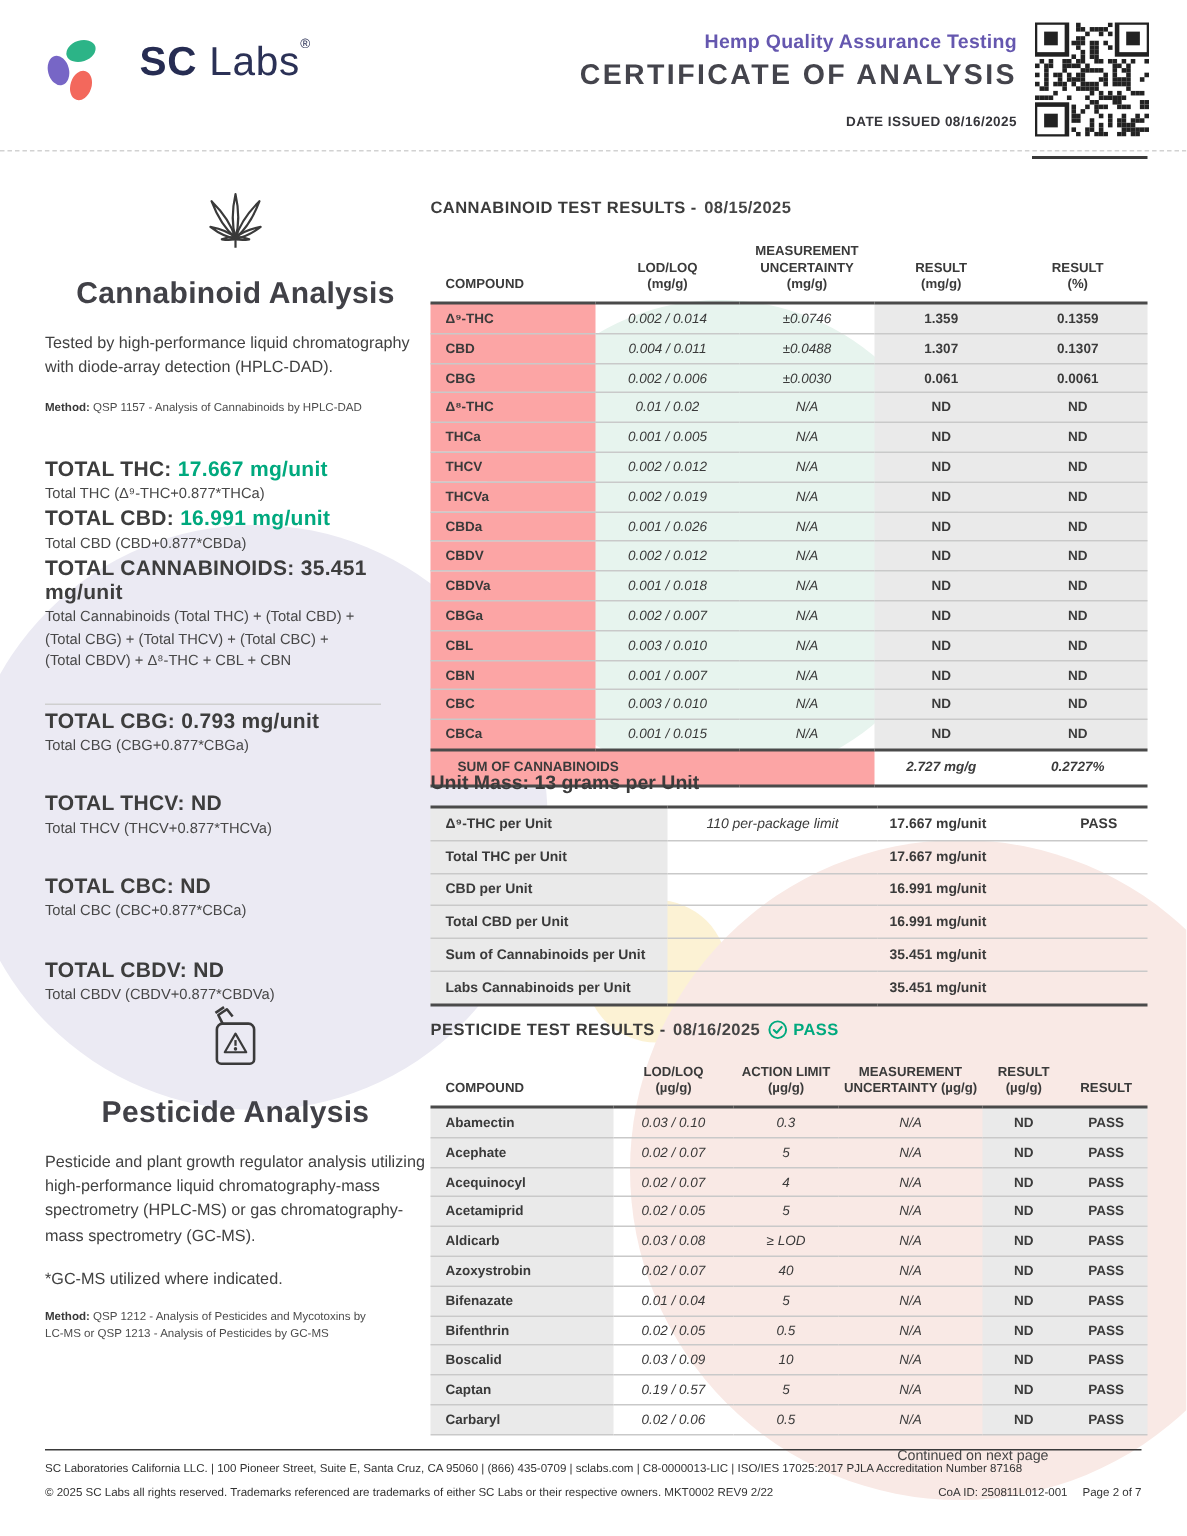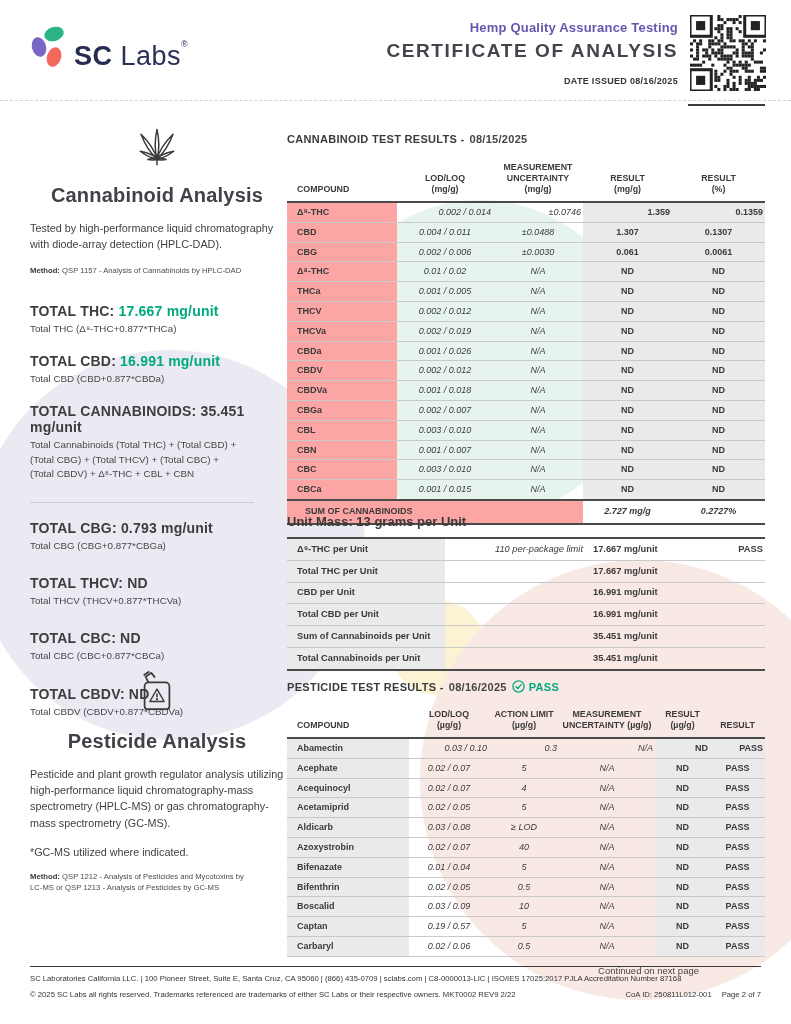--- a/index.html
+++ b/index.html
@@ -3,55 +3,55 @@
 <meta charset="utf-8">
 <style>
   html,body{margin:0;padding:0;background:#fff;}
   .page{position:relative;width:791px;height:1024px;background:#fff;overflow:hidden;
         font-family:"Liberation Sans", sans-serif;color:#3b3b3b;}
   .blob{position:absolute;border-radius:50%;z-index:0;}
   .z{position:absolute;z-index:1;}
   .pre{white-space:pre-line;}
 
   
-  .logo-row{display:flex;align-items:flex-end;gap:6px;}
+  .logo-row{display:flex;align-items:flex-start;gap:25px;}
   .brand{font-size:27px;color:#262c52;letter-spacing:.5px;}
   .brand .sc{font-weight:700;}
   .brand .labs{font-weight:400;color:#2b3156;}
   .brand sup{font-size:9px;vertical-align:18px;}
   .hdr-right{position:absolute;top:20px;right:113px;text-align:right;}
   .program{font-size:13px;font-weight:700;color:#6557af;letter-spacing:.2px;}
   .coa-title{font-size:19px;font-weight:600;color:#44444c;letter-spacing:1.6px;margin-top:5px;}
   .date-issued{font-size:9px;font-weight:700;color:#35353a;margin-top:14px;letter-spacing:.3px;}
   .hdr-divider{position:absolute;left:0;top:100px;width:791px;border-top:1px dashed #d2d2d2;}
   .hdr-accent{position:absolute;left:688px;top:104px;width:77px;height:2px;background:#3a3a3a;}
 
   
   .leftcol{width:254px;}
   .sec-head{display:flex;align-items:center;gap:12px;flex-direction:column;}
   .sec-head h2{font-size:20px;font-weight:600;color:#414147;margin:0;letter-spacing:.2px;}
   .desc{font-size:10.8px;line-height:1.5;color:#414141;margin-top:13px;}
   .method{font-size:7.7px;color:#4c4c4c;margin-top:13px;line-height:1.5;}
   .method b{color:#3a3a3a;}
-  .total-block{margin-top:17px;}
+  .total-block{}
   .total-line{font-size:14px;font-weight:700;color:#3d3d3d;letter-spacing:.2px;}
   .total-line .green{color:#00a97e;}
   .formula{font-size:9.8px;color:#474747;margin-top:3px;line-height:1.45;}
   .lc-divider{border-top:1px solid #cfcfcf;margin:21px 0 2px 0;width:224px;}
   .note{font-size:10.8px;color:#414141;margin-top:15px;}
 
   
   .tbl-title{font-size:11px;font-weight:700;color:#3b3b3b;letter-spacing:.3px;display:flex;align-items:center;gap:5px;}
   .tbl-title .date{font-weight:600;color:#454545;}
   table{border-collapse:collapse;table-layout:fixed;width:478px;background:transparent;}
   th{font-size:8.8px;font-weight:700;color:#3a3a3a;white-space:pre-line;
      border-bottom:2px solid #4a4a4a;padding:6px 2px;line-height:1.25;vertical-align:bottom;text-align:center;}
   th:first-child{text-align:left;padding-left:10px;}
   td{font-size:9px;color:#3a3a3a;border-top:1px solid #c9c9c9;padding:4px 2px;text-align:center;line-height:1.2;}
-  tbody tr:first-child td{border-top:none;text-align:right;}
+  tbody tr:first-child td{border-top:none;}
 
   
   #cannTable td:nth-child(1){background:#fca5a5;font-weight:700;text-align:left;padding-left:10px;}
   #cannTable td:nth-child(2),#cannTable td:nth-child(3){font-style:italic;}
   #cannTable td:nth-child(4),#cannTable td:nth-child(5){background:#eaeaea;font-weight:700;}
   #cannTable tfoot td{border-top:2px solid #4a4a4a;border-bottom:2px solid #4a4a4a;font-weight:700;padding:5.5px 2px;background:transparent;}
   #cannTable tfoot td:first-child{text-align:left;padding-left:18px;}
 
   
   #unitTable{border-top:2px solid #4a4a4a;border-bottom:2px solid #4a4a4a;}
@@ -566,21 +566,21 @@
             <td>16.991 mg/unit</td>
             <td></td>
           </tr>
           <tr>
             <td>Sum of Cannabinoids per Unit</td>
             <td></td>
             <td>35.451 mg/unit</td>
             <td></td>
           </tr>
           <tr>
-            <td>Total Cannabinoids per Unit</td>
+            <td>Labs Cannabinoids per Unit</td>
             <td></td>
             <td>35.451 mg/unit</td>
             <td></td>
           </tr>
         </tbody>
     </table>
   </div>
 
   <div class="z" style="left:287px;top:680px;width:412px;">
     <div class="tbl-title">

